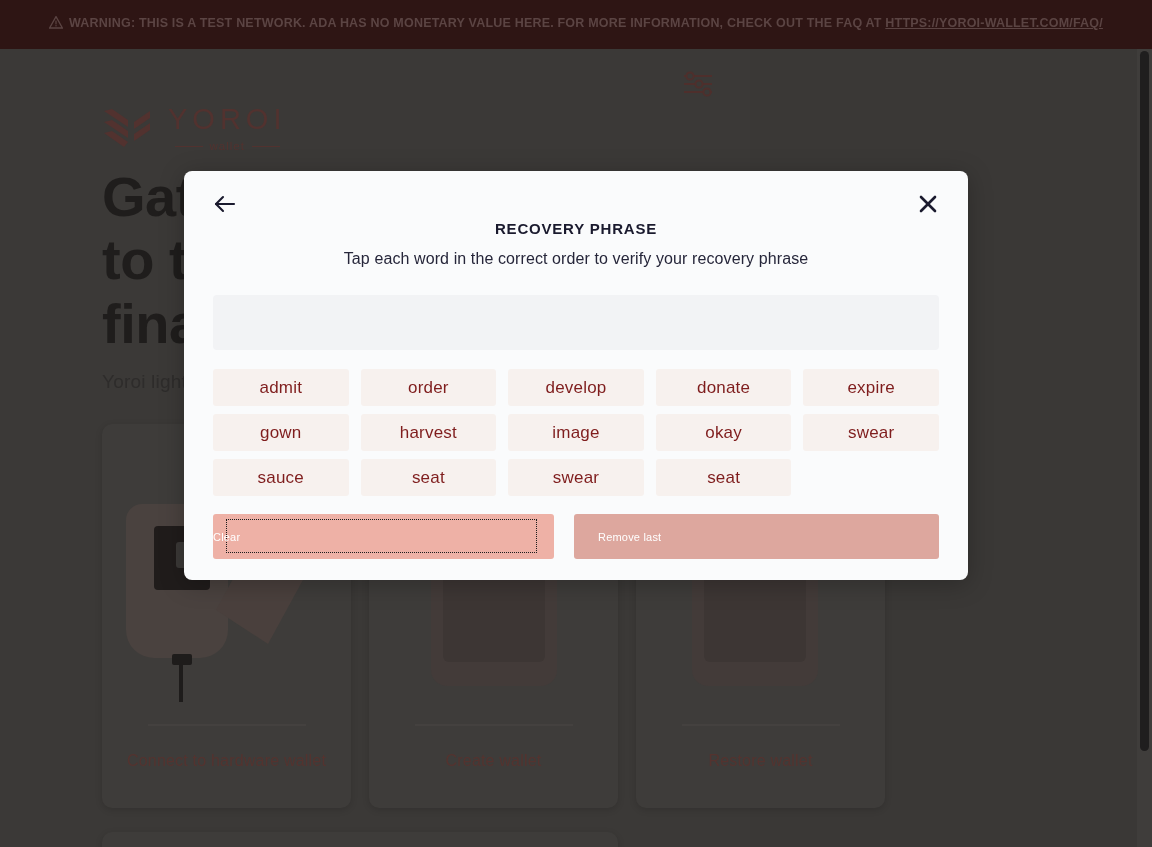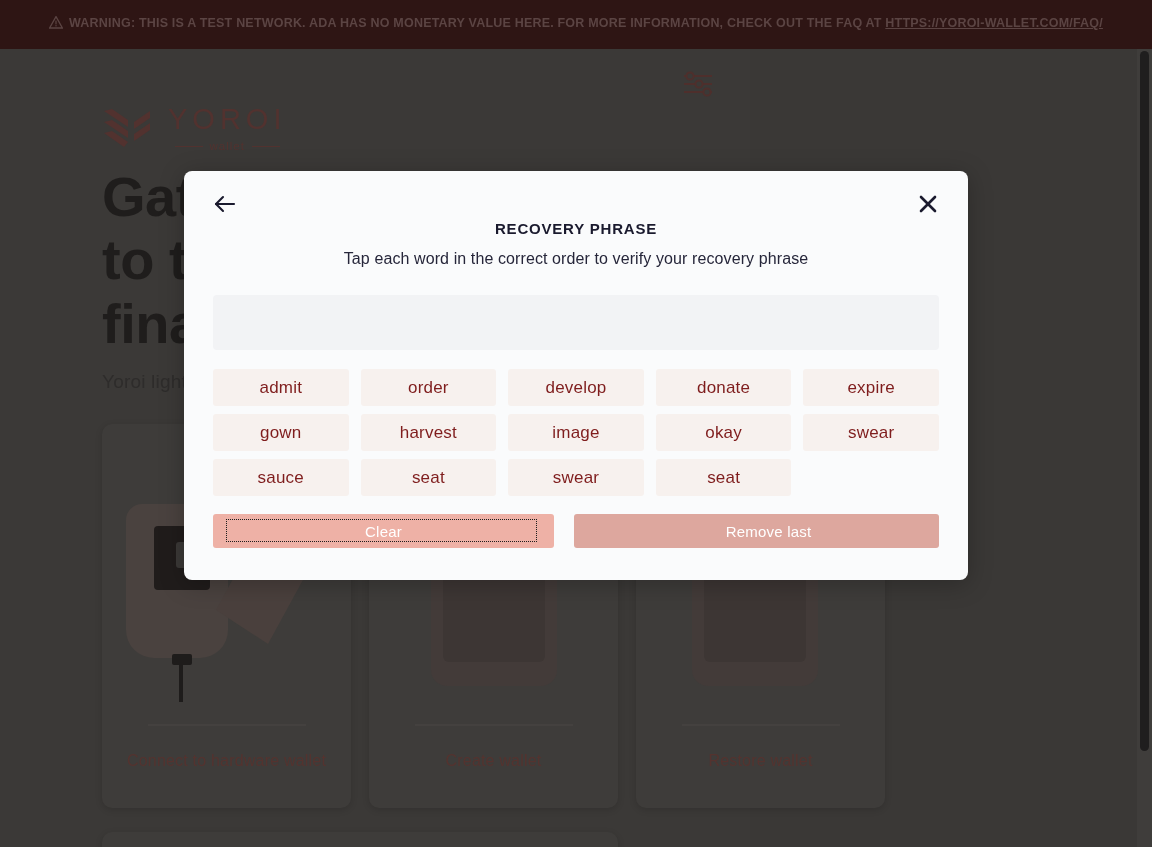--- a/index.html
+++ b/index.html
@@ -271,31 +271,31 @@
     letter-spacing: 0.2px;
   }
 
   .action-row {
     margin: 18px 29px 0 29px;
     display: flex;
     gap: 20px;
   }
   .btn {
     flex: 1;
-    height: 34px;
+    height: 45px;
     border: none;
     border-radius: 3px;
     font-family: "Liberation Sans", sans-serif;
-    font-size: 15px;
+    font-size: 11px;
     color: #ffffff;
     cursor: pointer;
     letter-spacing: 0.2px;
     display: flex;
     align-items: center;
-    justify-content: center;
+    justify-content: flex-start;
   }
   .btn-clear {
     background: #eeb1a6;
     position: relative;
   }
   .btn-clear .focus-ring {
     position: absolute;
     top: 5px; left: 13px; right: 17px; bottom: 6px;
     border: 1px dotted #1d1d1d;
   }

